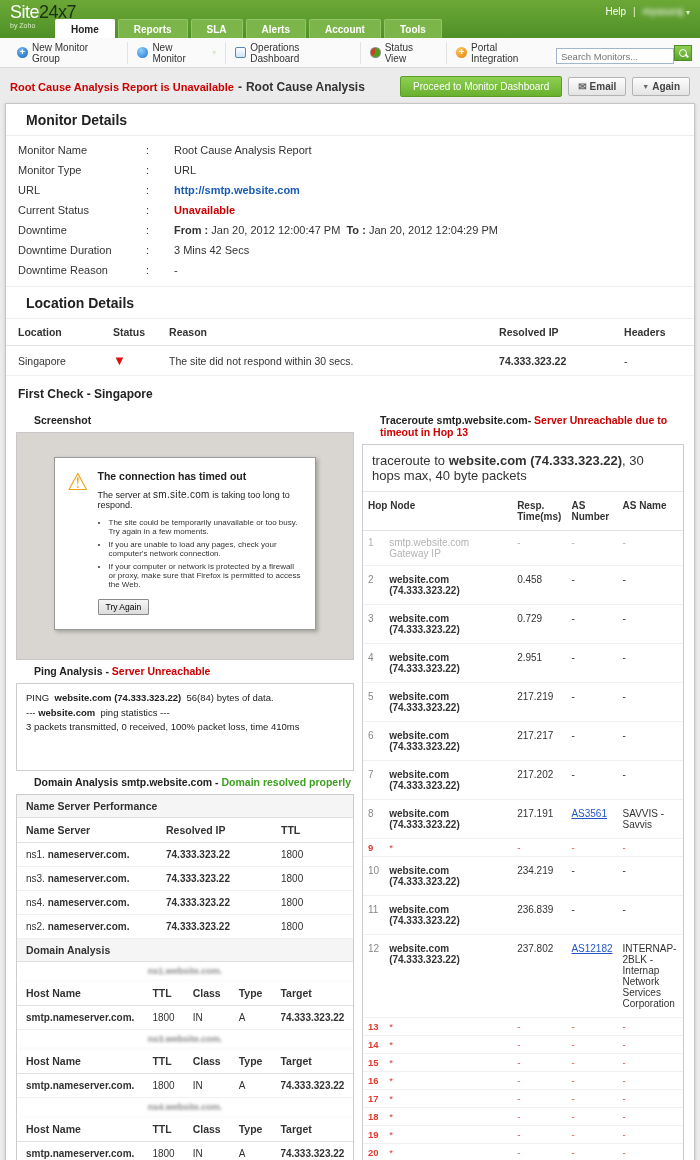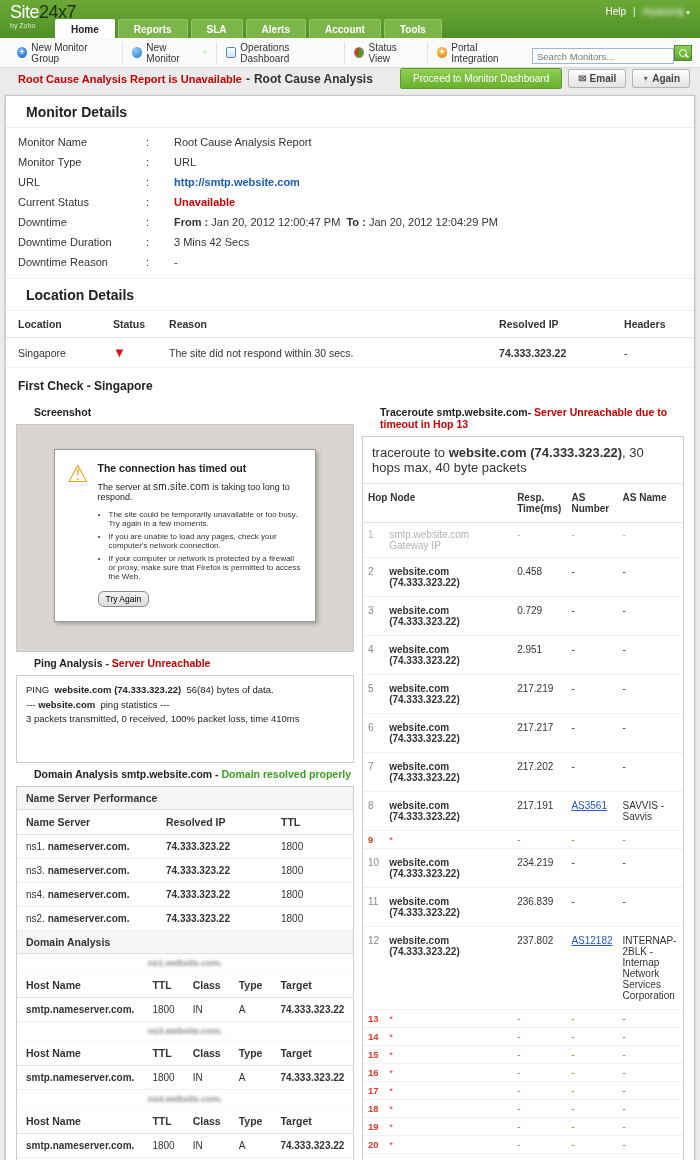--- a/index.html
+++ b/index.html
@@ -24,27 +24,27 @@
 .toolbar { background:#fafafa; border-bottom:1px solid #d8d8d8; display:flex; align-items:center; padding:3px 8px; }
 .tb-item { display:flex; align-items:center; gap:4px; padding:0 9px; border-right:1px solid #e2e2e2; cursor:pointer; color:#333; font-size:10px; }
 .tb-item:last-of-type { border-right:none; }
 .tb-ico { width:11px; height:11px; border-radius:50%; display:inline-flex; align-items:center; justify-content:center; font-size:9px; font-weight:bold; color:#fff; line-height:1; }
 .ico-new-monitor-group { background:radial-gradient(circle at 35% 30%, #6db5f2, #1565c0); }
 .ico-new-monitor { background:radial-gradient(circle at 35% 30%, #8fd0ff, #1e74cf); }
 .ico-operations-dashboard { border-radius:2px; background:linear-gradient(#fff,#cfe3f5); border:1px solid #5a86b8; }
 .ico-status-view { background:conic-gradient(#48a018 0 60%, #d23c1e 60% 100%); border:1px solid #888; }
 .ico-portal-integration { background:radial-gradient(circle at 35% 30%, #ffc864, #e07f00); }
 .search-wrap { margin-left:auto; display:flex; align-items:center; }
-.search-input { width:142px; height:16px; border:1px solid #9db8cf; font-size:9.5px; padding:1px 4px; color:#777;margin-top:7px; }
+.search-input { width:118px; height:16px; border:1px solid #9db8cf; font-size:9.5px; padding:1px 4px; color:#777;margin-top:7px; }
 .search-btn { width:18px; height:16px; background:linear-gradient(#8ed052,#5ca32d); border:1px solid #4d8f24; cursor:pointer; position:relative; }
 .search-btn::before { content:""; position:absolute; left:4px; top:3px; width:6px; height:6px; border:1.5px solid #fff; border-radius:50%; }
 .search-btn::after { content:""; position:absolute; left:10px; top:9px; width:4px; height:1.5px; background:#fff; transform:rotate(45deg); }
 
 
-.titlebar { display:flex; align-items:center; padding:0 10px 6px; gap:4px;margin-left:8px; }
+.titlebar { display:flex; align-items:center; padding:8px 10px 6px; gap:4px; }
 .title-red { color:#cc0000; font-weight:bold; font-size:11px; }
 .title-main { color:#333; font-weight:bold; font-size:12px; }
 .title-actions { margin-left:auto; display:flex; gap:6px; align-items:center; }
 .btn-green { background:linear-gradient(#8ed052,#69b02e); color:#fff; border:1px solid #5a9e28; border-radius:2px; font-size:10px; padding:4px 12px; cursor:pointer; font-family:inherit; }
 .btn-plain { background:linear-gradient(#fdfdfd,#e4e4e4); border:1px solid #b3b3b3; border-radius:2px; font-size:10px; font-weight:bold; color:#444; padding:3px 9px; cursor:pointer; display:flex; align-items:center; gap:3px; font-family:inherit; }
 .btn-ico { font-size:10px; color:#666; }
 
 
 .content { background:#fff; border:1px solid #c6c6c6; margin:0 5px; box-shadow:0 1px 3px rgba(0,0,0,.18); padding-bottom:14px; }
 .section-h { font-weight:bold; font-size:14px; color:#222; padding:8px 20px 7px; border-bottom:1px solid #eee; }
@@ -77,21 +77,21 @@
 
 .shot-box { background:#d9d6d1; border:1px solid #c8c8c8; height:228px; padding-top:24px; }
 .ff-dialog { width:262px; margin:0 auto; background:#fff; border:1px solid #9a9a9a; box-shadow:2px 2px 4px rgba(0,0,0,.25); padding:12px 12px 14px; display:flex; gap:9px; }
 .warn-icon { font-size:24px; color:#e9a61b; line-height:1; flex:none; }
 .ff-body { font-size:8.5px; color:#222; }
 .ff-title { font-weight:bold; font-size:10.5px; margin-bottom:7px; }
 .ff-server { font-size:9px; margin-bottom:8px; }
 .ff-host { font-size:10px; letter-spacing:0.3px; }
 .ff-list { padding-left:11px; list-style:disc outside; }
 .ff-list li { font-size:8px; margin-bottom:4px; color:#333; }
-.try-btn { font-size:8.5px; border:1px solid #8a8a8a; background:linear-gradient(#f5f5f5,#dcdcdc); padding:2px 7px; margin-top:6px; border-radius:6px; font-family:inherit; }
+.try-btn { font-size:8.5px; border:1px solid #8a8a8a; background:linear-gradient(#f5f5f5,#dcdcdc); padding:2px 7px; margin-top:6px; border-radius:1px; font-family:inherit; }
 
 
 .ping-box { border:1px solid #ccc; padding:7px 9px; height:88px; font-size:9.5px; line-height:1.55; color:#222; }
 
 
 .domain-box { border:1px solid #ccc; }
 .sub-h { background:#f5f5f5; border-bottom:1px solid #e0e0e0; font-weight:bold; font-size:10.5px; padding:5px 9px; }
 .inner-table th { text-align:left; font-size:10.5px; font-weight:bold; padding:6px 9px; border-bottom:1px solid #e2e2e2; }
 .inner-table td { font-size:10px; padding:6px 9px; border-bottom:1px solid #f0f0f0; }
 .dblock-server { text-align:center; font-size:9px; font-weight:bold; color:#8a8a8a; padding:4px 0; border-bottom:1px solid #f2f2f2; filter:blur(1.6px); }

